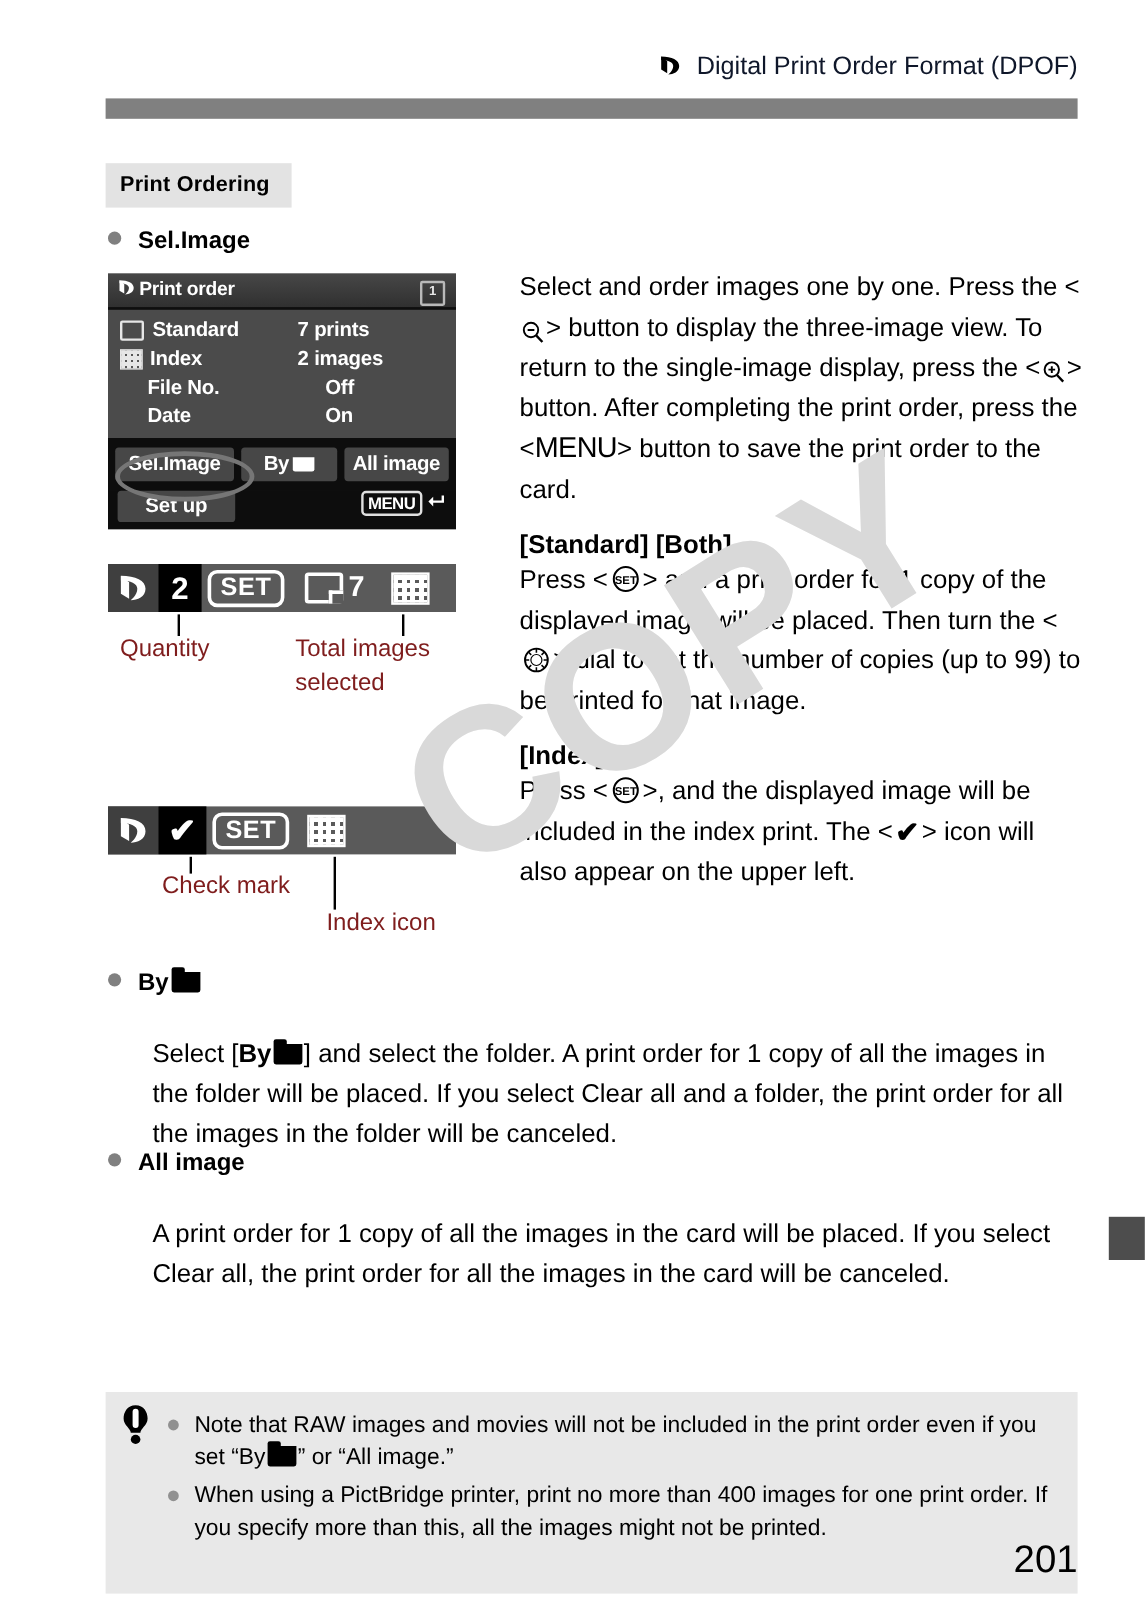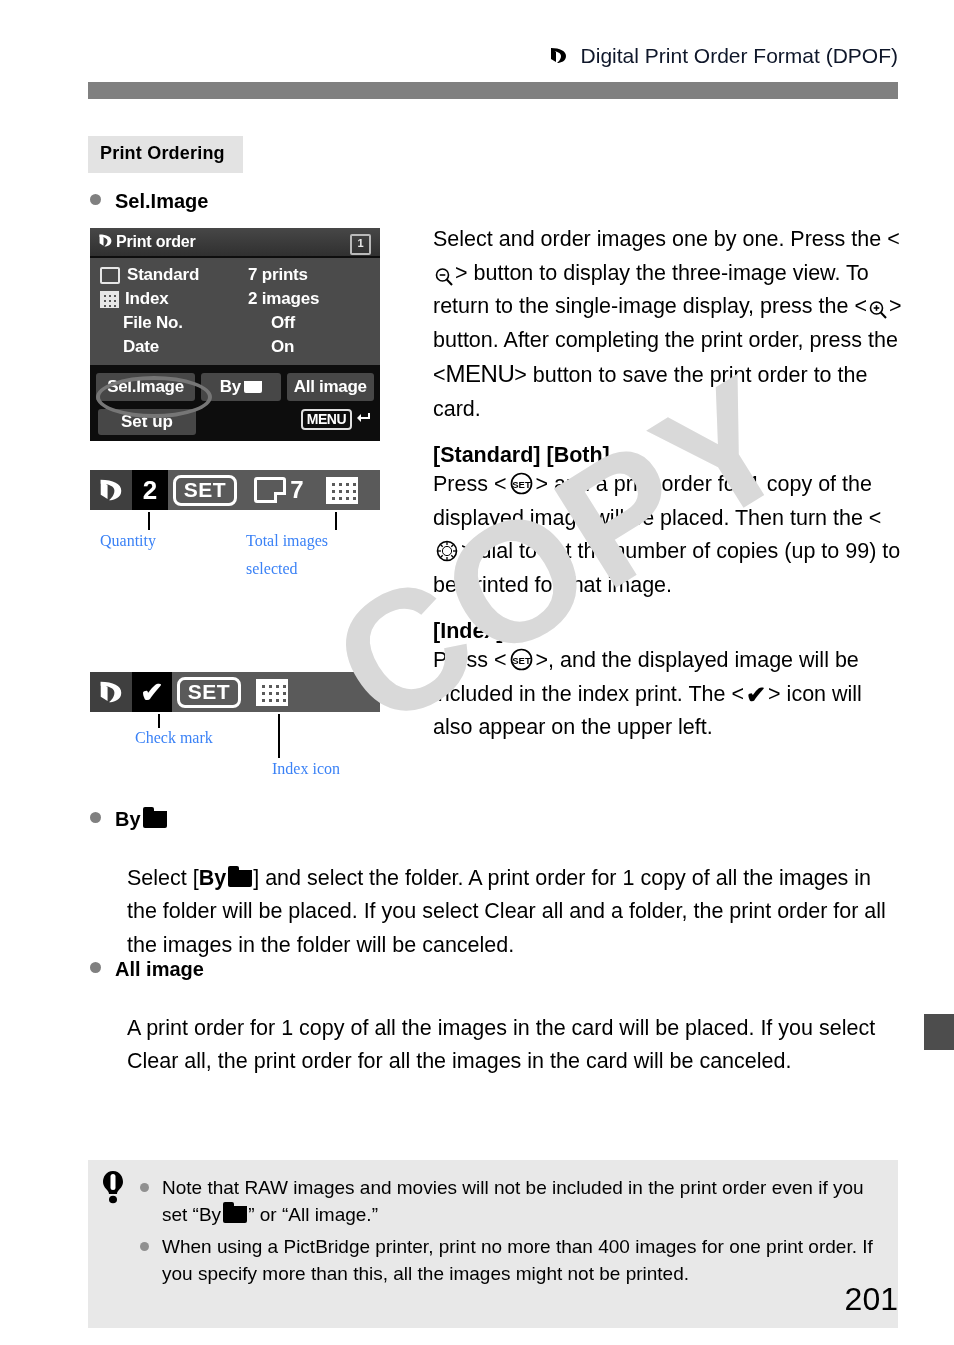--- a/index.html
+++ b/index.html
@@ -405,24 +405,23 @@
     background:
       repeating-linear-gradient(to right, #ffffff 0 4px, transparent 4px 7px),
       repeating-linear-gradient(to bottom, #ffffff 0 4px, transparent 4px 7px);
     background-color: #5a5a5a;
     position: relative;
   }
 
   
   .callout-label {
     position: absolute;
-    font-size: 16px;
-    color: #3b82f6;
+    font-size: 20px;
+    color: #7f1d1d;
     line-height: 28px;
-    font-family: Liberation Serif, serif;
   }
   .leader {
     position: absolute;
     width: 2px;
     background: #000;
   }
   #callout-quantity      { left: 100px; top: 527px; }
   #leader-quantity       { left: 148px; top: 512px; height: 18px; }
   #callout-total         { left: 246px; top: 527px; width: 140px; text-align: left; }
   #leader-total          { left: 335px; top: 512px; height: 18px; }

